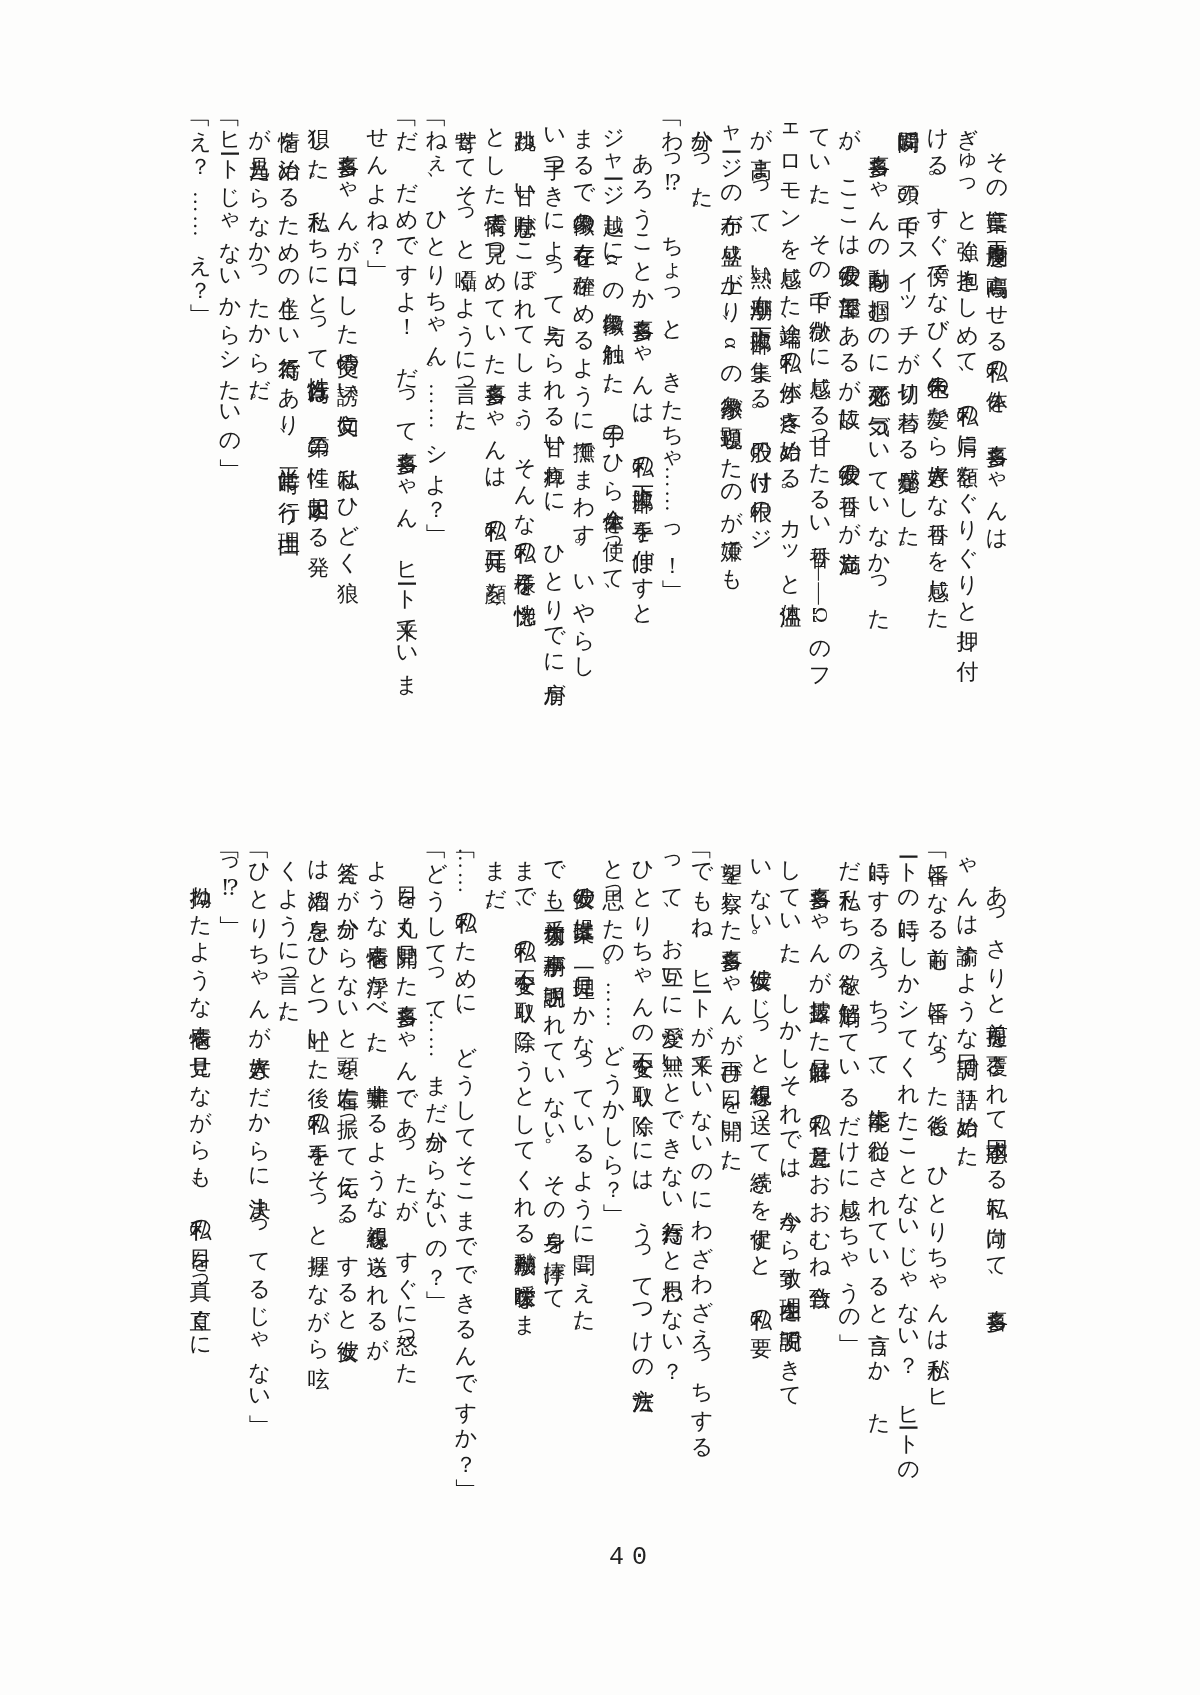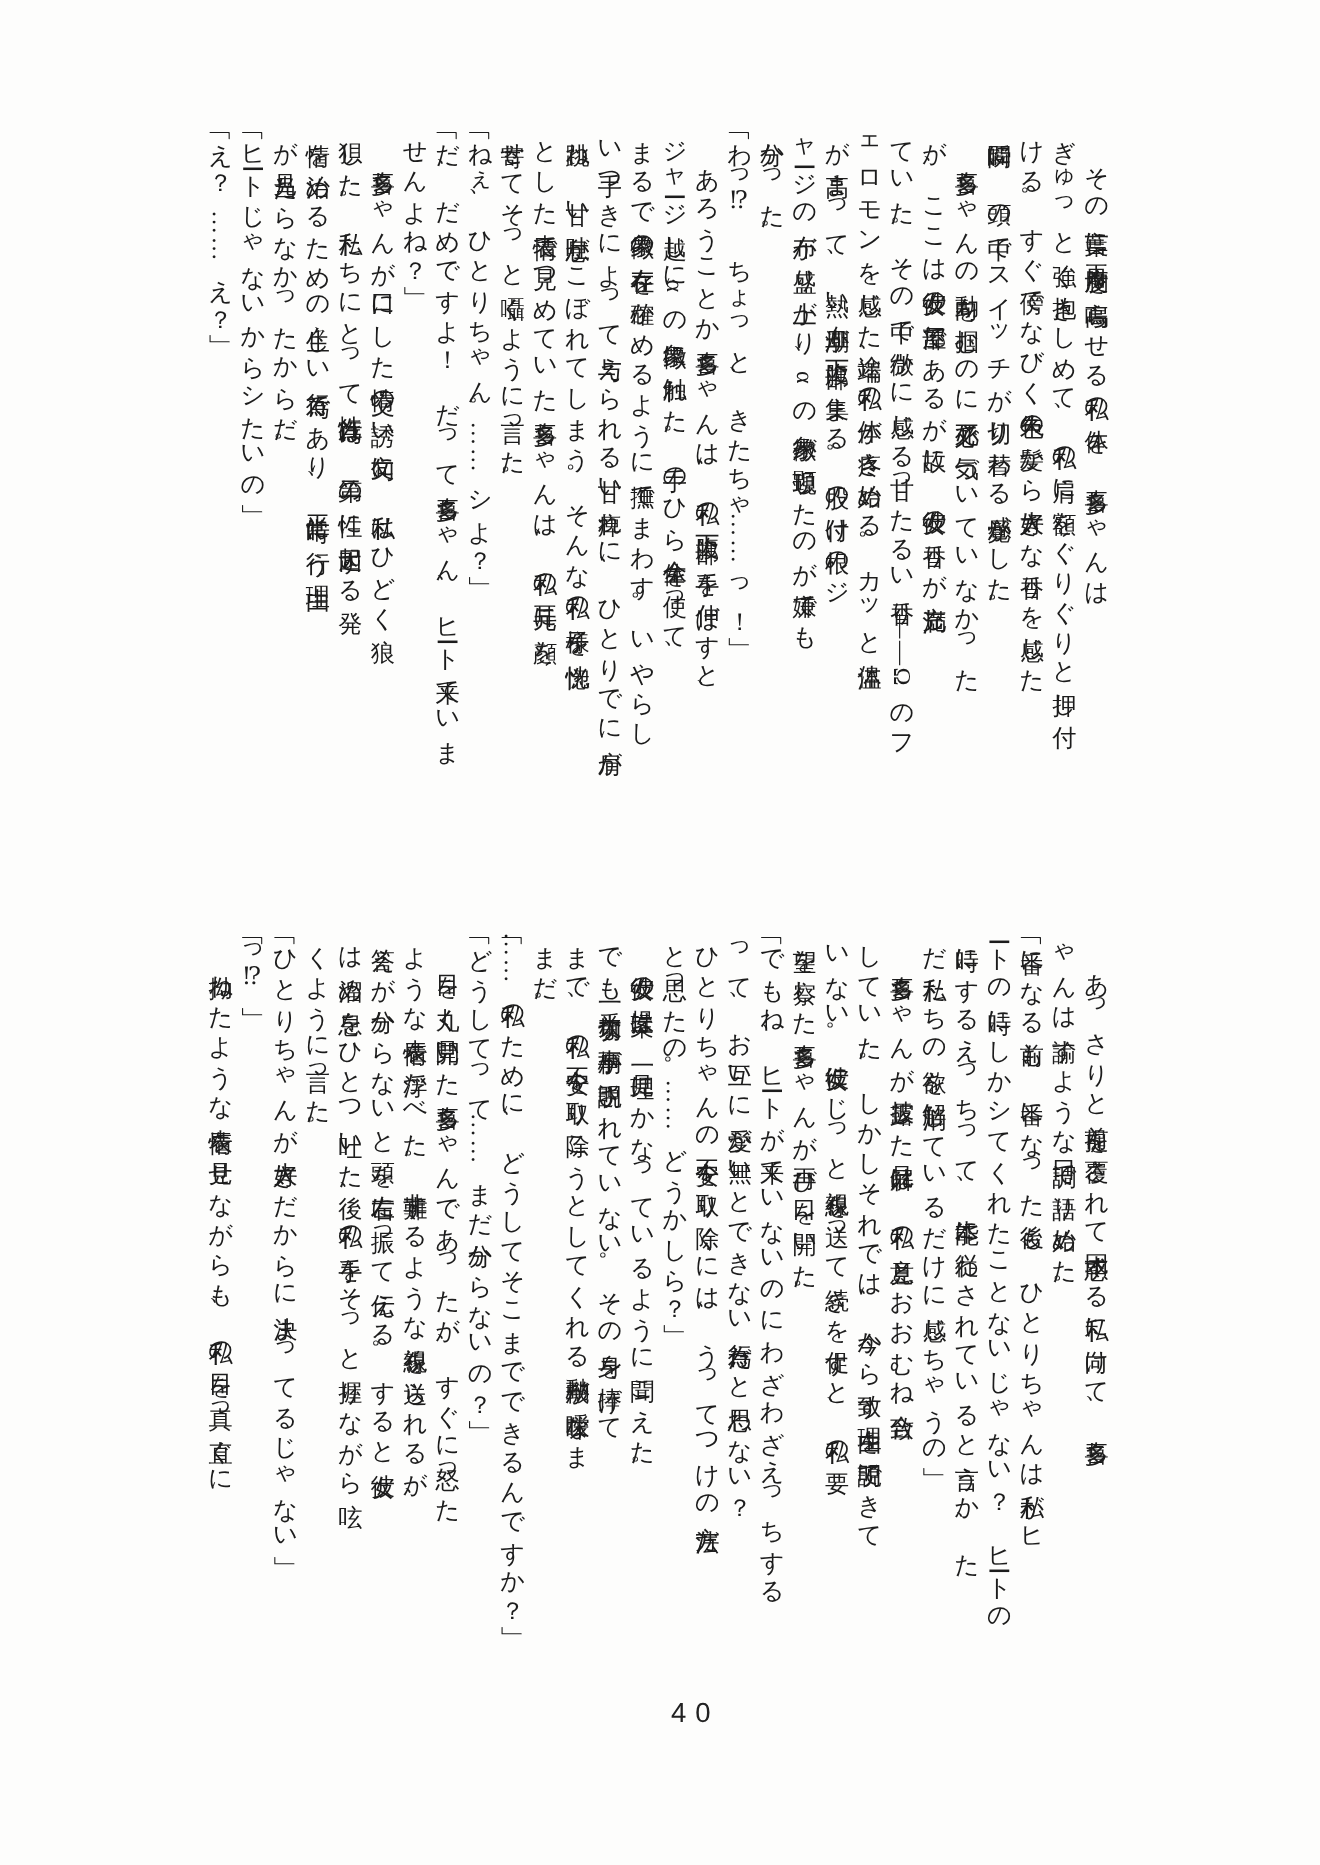--- a/index.html
+++ b/index.html
@@ -29,21 +29,21 @@
   .tcol {
     line-height: 29.5px;
     white-space: nowrap;
     height: 100%;
   }
   .page-number {
     position: absolute;
     top: 1543px;
     left: 628px;
     transform: translateX(-50%);
-    font-family: Liberation Sans, sans-serif;
+    font-family: Liberation Mono, monospace;
     font-size: 25px;
     letter-spacing: 8px;
     padding-left: 8px; 
     color: #222222;
   }
 </style>
 </head>
 <body>
 
 <div class="page">

